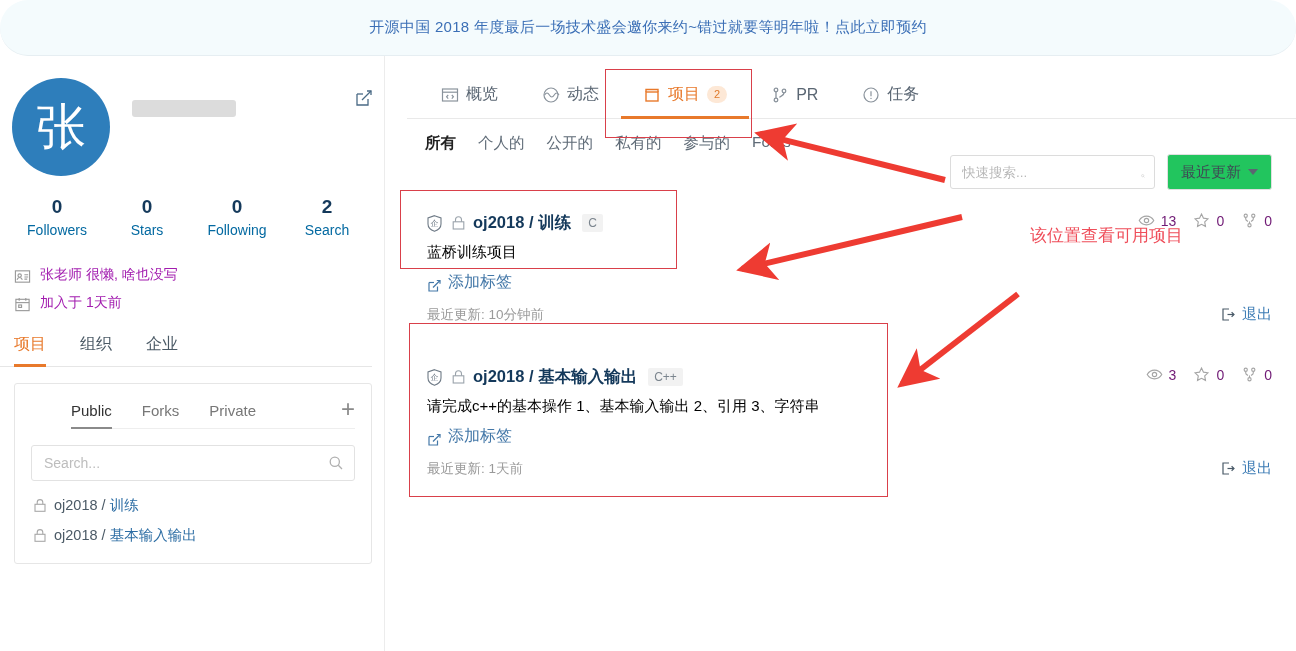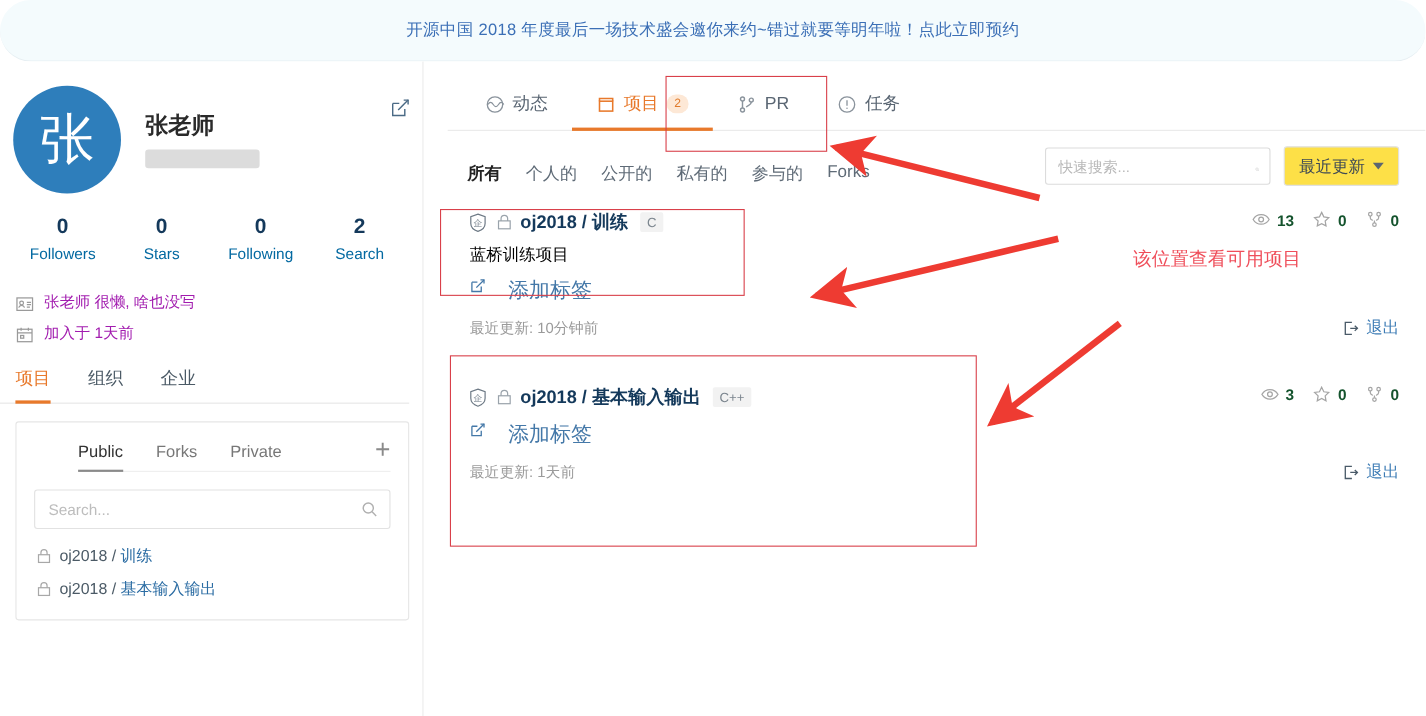--- a/index.html
+++ b/index.html
@@ -240,22 +240,23 @@
     color: #e07b2c;
     font-size: 11px;
     border-radius: 9px;
     padding: 1px 7px;
     line-height: 15px;
   }
 
   
   .filter-row {
     display: flex;
-    align-items: flex-end;
+    align-items: flex-start;
     padding: 14px 0 0 18px;
+    flex-direction: column;
   }
   .filters { display: flex; gap: 22px; }
   .filter {
     font-size: 15.5px;
     color: #5f6b77;
     cursor: pointer;
   }
   .filter.active { color: #222; font-weight: bold; }
   .filter-right {
     margin-left: auto;
@@ -274,21 +275,21 @@
   }
   .quick-search input {
     border: 0; outline: 0; flex: 1;
     font-size: 13.5px; color: #555;
     font-family: Liberation Sans, sans-serif; background: transparent;
   }
   .quick-search input::placeholder { color: #b9b9b9; }
   .sort-btn {
     height: 34px;
     border: 1px solid #e0e0e0;
-    background: #fde047;
+    background: #22c55e;
     border-radius: 3px;
     display: flex; align-items: center;
     gap: 7px;
     padding: 0 13px;
     font-size: 15px;
     color: #3f4a55;
     cursor: pointer;
   }
   .caret {
     width: 0; height: 0;
@@ -326,23 +327,23 @@
     padding: 2px 6px;
     margin-left: 4px;
   }
   .proj-desc {
     font-size: 15px;
     color: #000000;
     padding: 9px 0 0 2px;
   }
   .add-tag {
     display: flex;
-    align-items: flex-start;
-    gap: 20px;
-    font-size: 19px;
+    align-items: flex-end;
+    gap: 6px;
+    font-size: 16px;
     color: #4478a8;
     padding: 10px 0 0 2px;
     cursor: pointer;
     width: max-content;
   }
   .add-tag .ti { width: 15px; height: 15px; color: #4478a8; }
   .proj-foot {
     display: flex;
     align-items: center;
     padding: 12px 0 0 2px;
@@ -355,22 +356,21 @@
     color: #3d7cb5; cursor: pointer; font-size: 15px;
   }
   .quit .qi { width: 15px; height: 15px; color: #4a5a68; }
   .proj-stats {
     position: absolute;
     right: 0; top: 12px;
     display: flex;
     align-items: flex-start;
     gap: 17px;
     font-size: 14px;
-    color: #14532d;
-    font-weight: bold;
+    color: #701a75;
   }
   .pstat { display: flex; align-items: center; gap: 6px; }
   .pstat .si { width: 17px; height: 17px; color: #a5a5a5; }
 
   
   .anno-box {
     position: absolute;
     border: 1.5px solid #d9404a;
     pointer-events: none;
   }
@@ -395,21 +395,20 @@
   <span class="banner-text">开源中国 2018 年度最后一场技术盛会邀你来约~错过就要等明年啦！点此立即预约</span>
 </div>
 
 <div class="page">
 
   <div class="sidebar">
 
     <div class="profile">
       <div class="avatar">张</div>
       <div class="profile-meta">
-        <div class="profile-name">张老师</div>
         <div class="redacted"></div>
       </div>
       <span class="edit-icon">
         <svg viewBox="0 0 20 20" fill="none" stroke="currentColor" stroke-width="1.3">
           <path d="M3 6 L3 17 L14 17 L14 11"></path>
           <path d="M3 6 L9 6"></path>
           <path d="M8 12 L17 3"></path>
           <path d="M13 3 L17 3 L17 7"></path>
         </svg>
       </span>
@@ -501,20 +500,30 @@
           </svg>
         </span>
         <a><span>oj2018</span>&nbsp;<span>/</span>&nbsp;<span class="nm">基本输入输出</span></a>
       </div>
     </div>
   </div>
 
   <div class="main">
 
     <div class="main-tabs">
+      <div class="mtab">
+        <span class="gi">
+          <svg viewBox="0 0 18 18" fill="none" stroke="currentColor" stroke-width="1.2">
+            <rect x="1.5" y="3" width="15" height="12"></rect>
+              <path d="M1.5 6.2h15"></path>
+            <path d="M7.2 9l-1.6 1.8L7.2 12.6M10.8 9l1.6 1.8-1.6 1.8"></path>
+          </svg>
+        </span>
+        <span>概览</span>
+      </div>
 
       <div class="mtab">
         <span class="gi">
           <svg viewBox="0 0 18 18" fill="none" stroke="currentColor" stroke-width="1.2">
             <circle cx="9" cy="9" r="7"></circle>
             <path d="M2.6 9c1.6-2.6 3.2-2.6 4.8 0s3.2 2.6 4.8 0 3.2-2.6 4.8 0" stroke-width="1.1"></path>
           </svg>
         </span>
         <span>动态</span>
       </div>
@@ -669,20 +678,21 @@
           </span>
           <span class="lock-ico">
             <svg viewBox="0 0 15 16" fill="none" stroke="currentColor" stroke-width="1.1">
               <rect x="2.2" y="6.8" width="10.6" height="7.2"></rect>
               <path d="M4.5 6.8V4.8a3 3 0 0 1 6 0v2"></path>
             </svg>
           </span>
           <a class="proj-title"><span>oj2018</span> <span class="slash">/</span> <span>基本输入输出</span></a>
           <span class="lang-badge">C++</span>
         </div>
+        <div class="proj-desc">请完成c++的基本操作 1、基本输入输出 2、引用 3、字符串</div>
         <div class="add-tag">
           <span class="ti">
             <svg viewBox="0 0 15 15" fill="none" stroke="currentColor" stroke-width="1.2">
               <path d="M2 4.5V13h8.5V8.5"></path>
                 <path d="M2 4.5h5"></path>
                 <path d="M6 9.5 13 2.5"></path>
                 <path d="M9.8 2.5H13v3.2"></path>
             </svg>
           </span>
           <span>添加标签</span>

